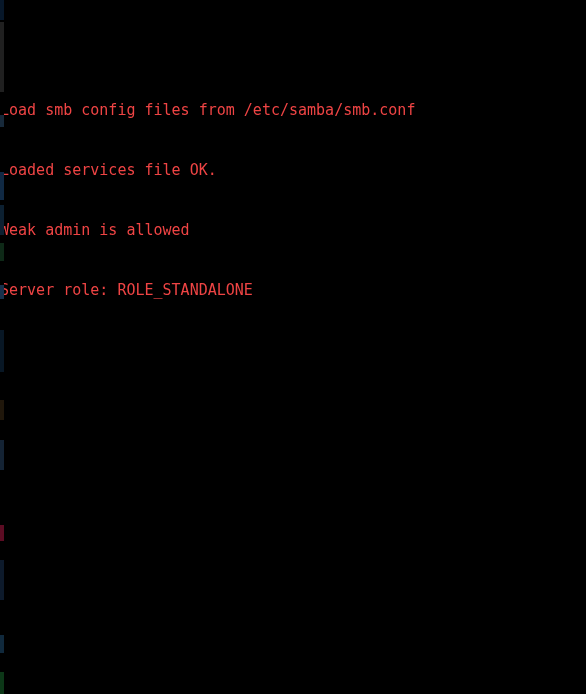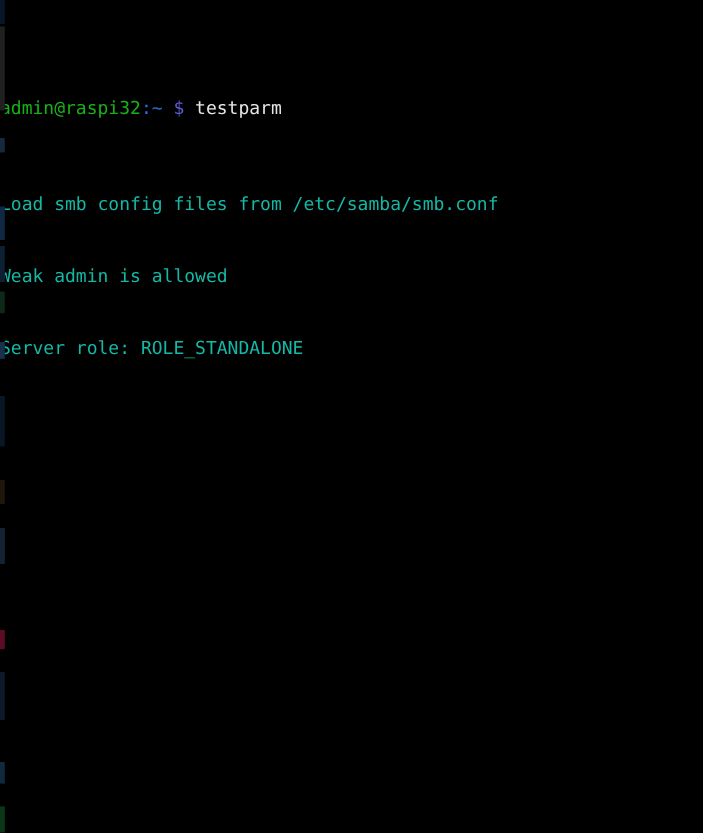--- a/index.html
+++ b/index.html
@@ -57,21 +57,21 @@
     white-space: pre;
     display: block;
   }
 
   .blank { height: 20px; display: block; }
 
   .c-green  { color: #18b218; }
   .c-blue   { color: #2a6fdb; }
   .c-purple { color: #5c5cd6; }
   .c-white  { color: #e6e6e6; }
-  .c-gray   { color: #14b8a6; }
+  .c-gray   { color: #ef4444; }
 </style>
 </head>
 <body>
 
 <div id="terminal" style="background: rgb(0, 0, 0);">
 
   <div id="mark-strip">
       <div class="mark" style="top: 0px; height: 20px; background: rgb(13, 42, 74); opacity: 0.55;"></div>
       <div class="mark" style="top: 22px; height: 70px; background: rgb(58, 58, 58); opacity: 0.55;"></div>
       <div class="mark" style="top: 115px; height: 12px; background: rgb(42, 74, 106); opacity: 0.55;"></div>
@@ -84,23 +84,23 @@
       <div class="mark" style="top: 440px; height: 30px; background: rgb(36, 64, 94); opacity: 0.55;"></div>
       <div class="mark" style="top: 525px; height: 16px; background: rgb(168, 21, 64); opacity: 0.55;"></div>
       <div class="mark" style="top: 560px; height: 40px; background: rgb(24, 48, 78); opacity: 0.55;"></div>
       <div class="mark" style="top: 635px; height: 18px; background: rgb(30, 74, 110); opacity: 0.55;"></div>
       <div class="mark" style="top: 672px; height: 22px; background: rgb(22, 100, 42); opacity: 0.55;"></div>
     </div>
 
   <div id="screen" style="color: rgb(204, 204, 204);">
 
     
-    <div class="line"><span class="c-green" style="color: rgb(24, 178, 24);">admin@raspi32</span><span class="c-blue" style="color: rgb(42, 111, 219);">:~</span> <span class="c-purple" style="color: rgb(92, 92, 214);">$</span> <span class="c-white">testparm</span></div>
 
     <div class="line c-gray">Load smb config files from /etc/samba/smb.conf</div>
+    <div class="line c-gray">Loaded services file OK.</div>
     <div class="line c-gray">Weak admin is allowed</div>
     <div class="line c-gray">Server role: ROLE_STANDALONE</div>
 
     <div class="blank"></div>
 
 
     <div class="blank"></div>
 
     
     

